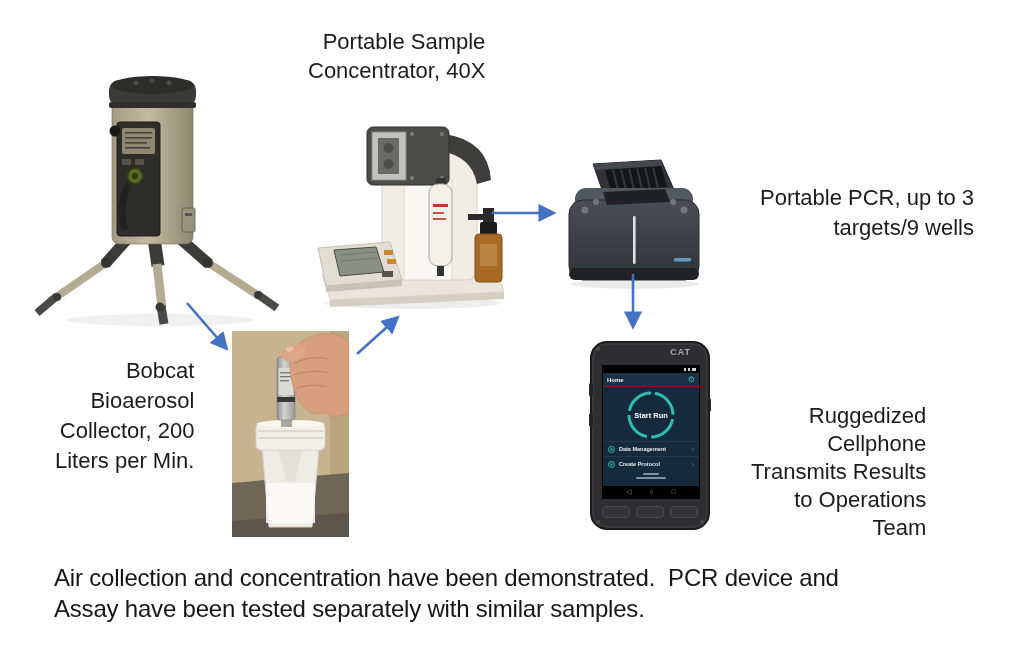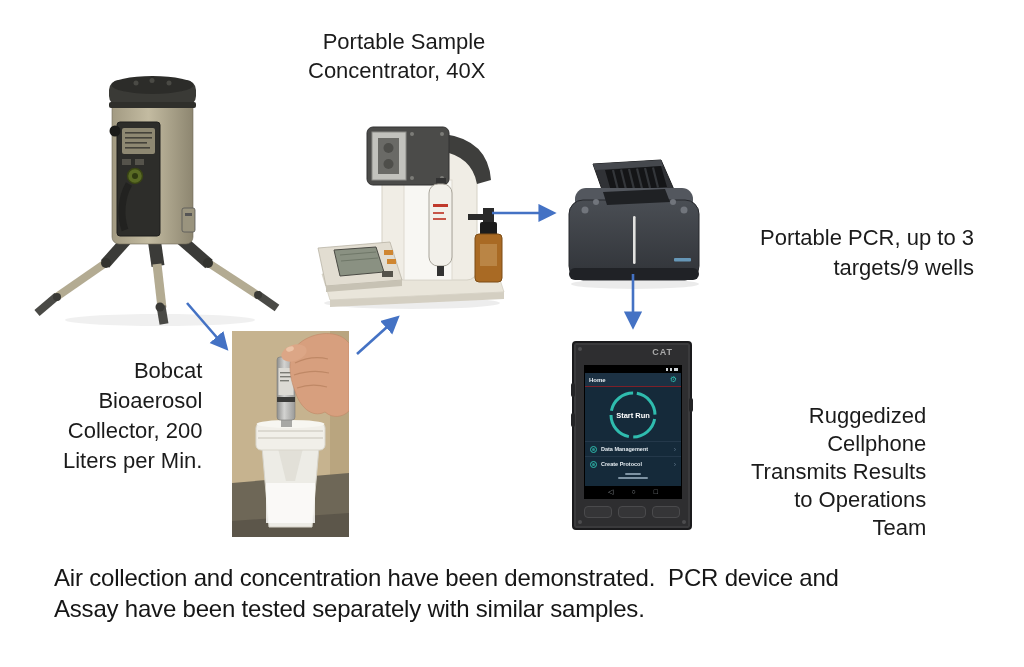--- a/index.html
+++ b/index.html
@@ -4,22 +4,22 @@
 <style>
   html,body{margin:0;padding:0;background:#fff;}
   #canvas{position:relative;width:1024px;height:667px;background:#ffffff;overflow:hidden;
           font-family:"Liberation Sans",sans-serif;color:#1b1b1b;}
   .abs{position:absolute;}
   .multiline{white-space:pre-wrap;}
   .devlabel{font-size:22px;line-height:29px;color:#1b1b1b;text-align:right;}
   .caption{font-size:24px;line-height:31px;letter-spacing:-0.2px;color:#161616;}
 
   
-  .phone{left:572px;top:341px;width:120px;height:189px;background:#2e2e30;
-         border:2px solid #1a1a1c;border-radius:4px;box-sizing:border-box;
+  .phone{left:590px;top:341px;width:120px;height:189px;background:#2e2e30;
+         border:2px solid #1a1a1c;border-radius:17px;box-sizing:border-box;
          box-shadow:inset 0 0 0 2px #3a3a3c;}
   .phone .brand{position:absolute;top:5px;right:17px;font-size:9px;font-weight:bold;
                 color:#a9a9a9;letter-spacing:1px;line-height:9px;}
   .screw{position:absolute;width:4px;height:4px;border-radius:50%;background:#4c4c4e;}
   .sidebtn{position:absolute;width:4px;height:14px;background:#242426;border-radius:2px;}
   .screen{position:absolute;left:10px;top:22px;width:96px;height:132px;background:#152a3a;
           display:flex;flex-direction:column;overflow:hidden;border:1px solid #000;}
   .statusbar{height:7px;background:#000;display:flex;justify-content:flex-end;align-items:center;
              gap:2px;padding:0 3px;}
   .statusbar i{display:block;width:2px;height:3px;background:#cfd4d8;}
@@ -304,26 +304,26 @@
     </defs>
     <line x1="187" y1="303" x2="226" y2="348" stroke="#4472c4" stroke-width="2.6" marker-end="url(#ah)"></line>
     <line x1="357" y1="354" x2="397" y2="318" stroke="#4472c4" stroke-width="2.6" marker-end="url(#ah)"></line>
     <line x1="492" y1="213" x2="553" y2="213" stroke="#4472c4" stroke-width="2.6" marker-end="url(#ah)"></line>
     <line x1="633" y1="274" x2="633" y2="326" stroke="#4472c4" stroke-width="2.6" marker-end="url(#ah)"></line>
   </svg>
 
   <div class="abs devlabel multiline" style="left:308px;top:27px;">Portable Sample
 Concentrator, 40X</div>
 
-  <div class="abs devlabel multiline" style="left:55px;top:356px;line-height:30px;margin-left:8px;">Bobcat
+  <div class="abs devlabel multiline" style="left:55px;top:356px;line-height:30px;">Bobcat
 Bioaerosol
 Collector, 200
 Liters per Min.</div>
 
-  <div class="abs devlabel multiline" style="left:760px;top:183px;line-height:30px;margin-top:40px;">Portable PCR, up to 3
+  <div class="abs devlabel multiline" style="left:760px;top:183px;line-height:30px;">Portable PCR, up to 3
 targets/9 wells</div>
 
   <div class="abs caption multiline" style="left:54px;top:562px;width:950px;">Air collection and concentration have been demonstrated.  PCR device and
 Assay have been tested separately with similar samples.</div>
 
   <div class="abs devlabel multiline" style="left:751px;top:402px;line-height:28px;">Ruggedized
 Cellphone
 Transmits Results
 to Operations
 Team</div>

